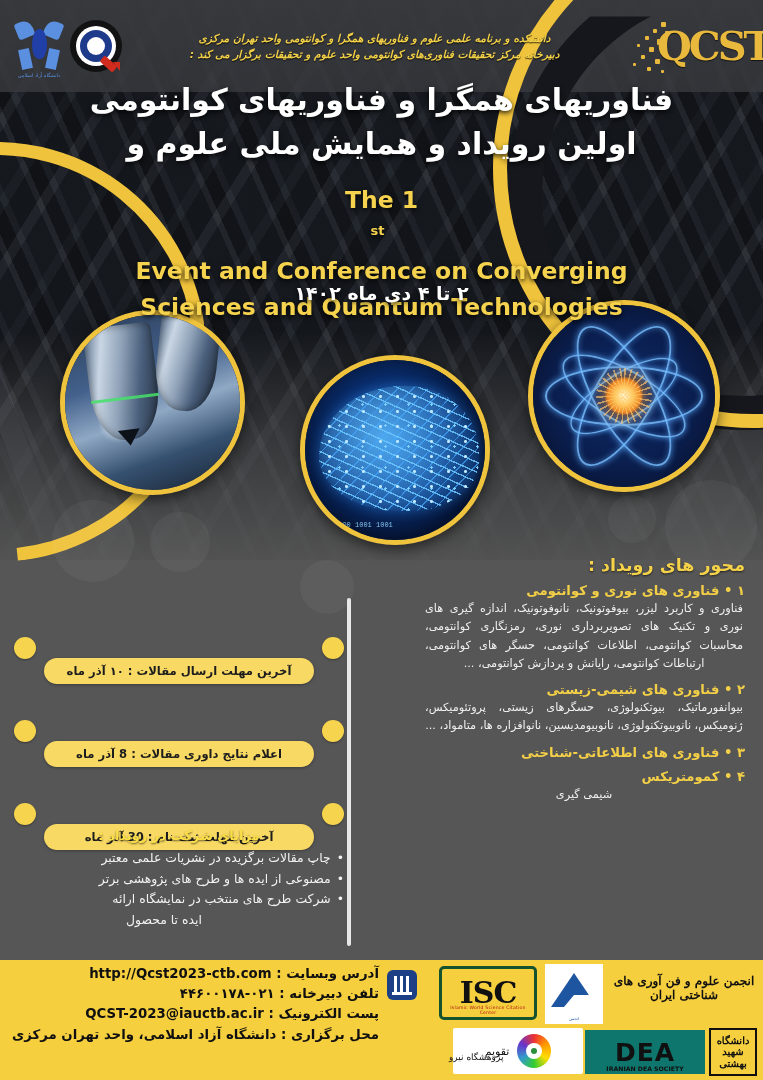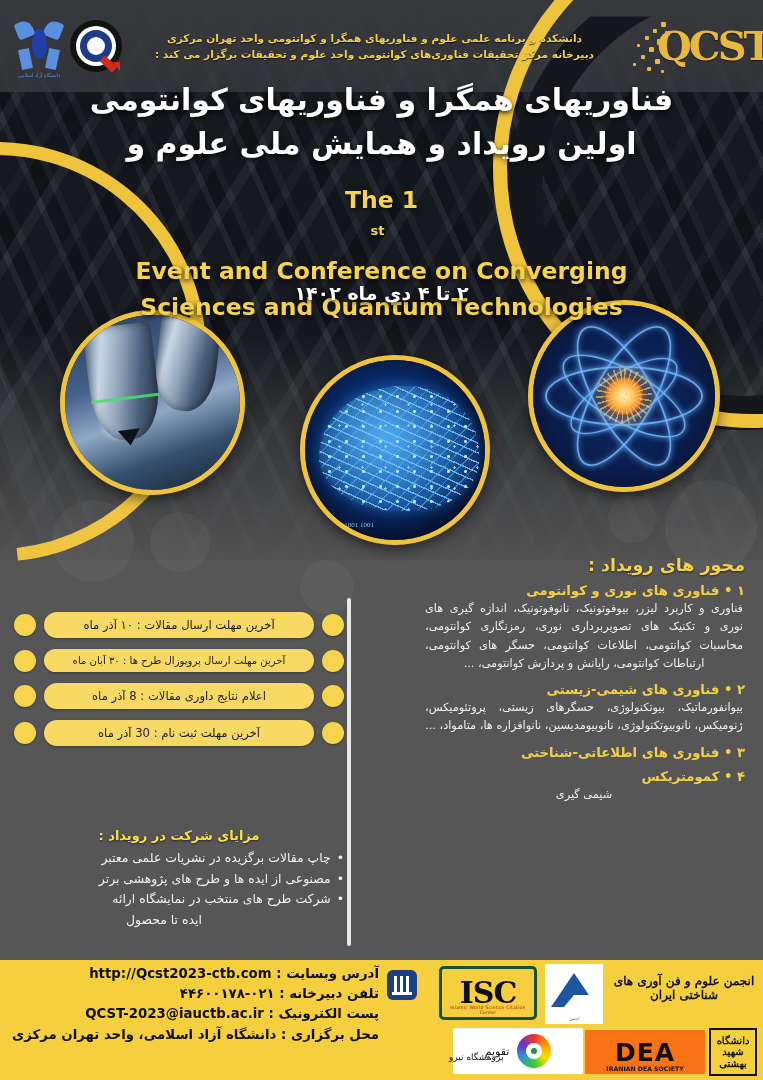--- a/index.html
+++ b/index.html
@@ -142,20 +142,21 @@
     position:absolute;
     background:#e8b93c;
     border-radius:1px;
   }
 
   .hdr-text{
     flex:1 1 auto;
     text-align:center;
     padding:0 6px;
     line-height:1.55;
+    font-style:italic;
   }
   .hdr-line{
     color:#f2d047;
     font-size:10.6px;
     font-weight:700;
     white-space:nowrap;
     text-shadow:0 1px 1px rgba(0,0,0,.75);
   }
 
   .hdr-logos{
@@ -327,21 +328,21 @@
     border-radius:58% 50% 48% 55%/62% 58% 44% 48%;
     background-image:
       radial-gradient(circle,#bfe9ff 1.3px,transparent 1.6px),
       radial-gradient(circle,#7fd0ff 1.1px,transparent 1.4px);
     background-size:17px 15px, 23px 21px;
     background-position:2px 3px, 9px 8px;
   }
   .brain-bits{
     position:absolute; left:8px; bottom:10px;
     color:#8fd4ff; font-size:7px; line-height:1.35;
-    font-family:Liberation Serif, serif;
+    font-family:Liberation Mono, monospace;
     opacity:.9; direction:ltr; text-align:center;
   }
 
   .bubble-atom{ left:528px; top:300px; width:192px; height:192px; }
   .atom-img{
     position:absolute; inset:0;
     background:radial-gradient(circle at 50% 50%,#0d2b6b 0%,#0b1f4f 52%,#050c23 100%);
   }
   .orbit{
     position:absolute; left:50%; top:50%;
@@ -434,24 +435,25 @@
     background:#f6d44e;
     box-shadow:0 1px 2px rgba(0,0,0,.35);
   }
   .pill{
     flex:1 1 auto;
     background:#f8d964;
     color:#1d1d1d;
     border-radius:22px;
     padding:6px 12px;
     font-size:11.6px;
-    font-weight:400;
+    font-weight:700;
     text-align:center;
     white-space:nowrap;
     box-shadow:0 1px 3px rgba(0,0,0,.3);
+    margin-top:46px;
   }
   .pill.sm{ font-size:10.1px; }
 
   
   .benefits{
     position:absolute;
     left:14px; top:828px;
     width:330px;
     z-index:7;
     text-align:right;
@@ -607,21 +609,21 @@
   .rain-ring:before{
     content:"";position:absolute;inset:14px;border-radius:50%;background:#2a8f3a;z-index:2;
   }
   .rain-cal{
     font-family:"DejaVu Serif","Liberation Serif",serif;
     font-size:11px;color:#101010;margin-right:8px;direction:rtl;
   }
 
   .chip-dea{
     left:158px; top:70px; width:120px; height:44px;
-    background:#f97316;
+    background:#0f766e;
   }
   .dea-txt{
     font-family:"DejaVu Sans","Liberation Sans",sans-serif;
     font-size:25px;font-weight:700;color:#101010;
     direction:ltr;letter-spacing:1px;line-height:1;
   }
   .dea-sub{
     position:absolute;left:0;bottom:2px;width:100%;
     text-align:center;font-size:6.2px;font-weight:700;color:#101010;direction:ltr;
   }
@@ -790,25 +792,20 @@
         <span>کمومتریکس</span>
       </div>
       <div class="topic-body c">شیمی گیری</div>
     </div>
   </div>
 
   <div class="deadlines">
     <div class="pill-row">
       <div class="dot"></div>
       <div class="pill">آخرین مهلت ارسال مقالات : ۱۰ آذر ماه</div>
-      <div class="dot"></div>
-    </div>
-    <div class="pill-row">
-      <div class="dot"></div>
-      <div class="pill sm">آخرین مهلت ارسال پروپوزال طرح ها : ۳۰ آبان ماه</div>
       <div class="dot"></div>
     </div>
     <div class="pill-row">
       <div class="dot"></div>
       <div class="pill">اعلام نتایج داوری مقالات : 8 آذر ماه</div>
       <div class="dot"></div>
     </div>
     <div class="pill-row">
       <div class="dot"></div>
       <div class="pill">آخرین مهلت ثبت نام : 30 آذر ماه</div>

